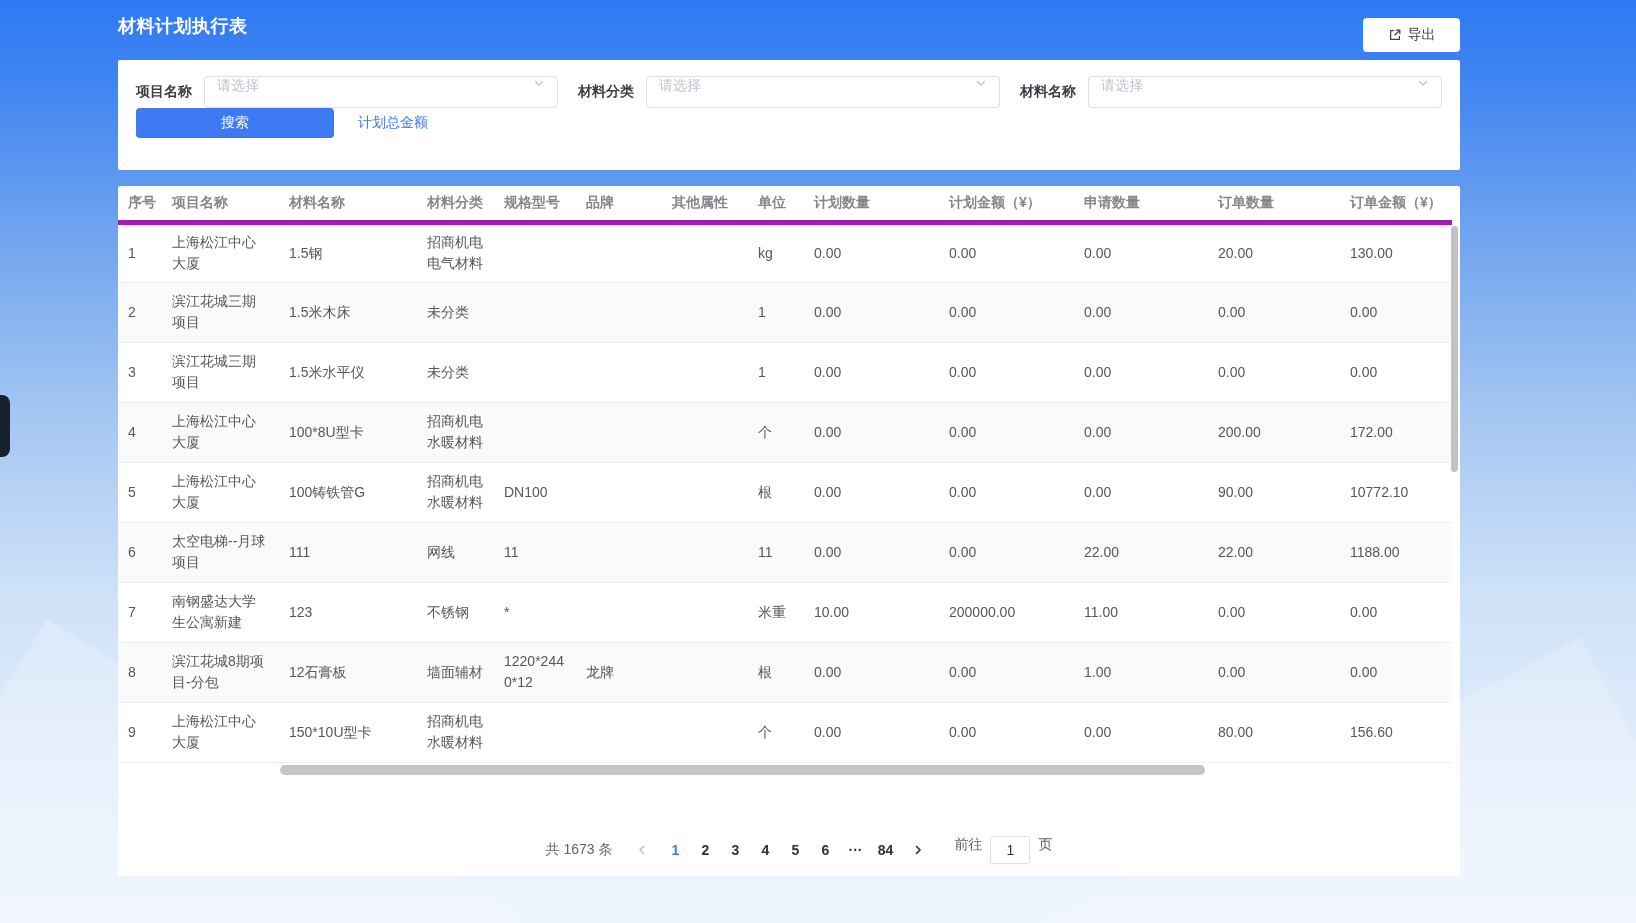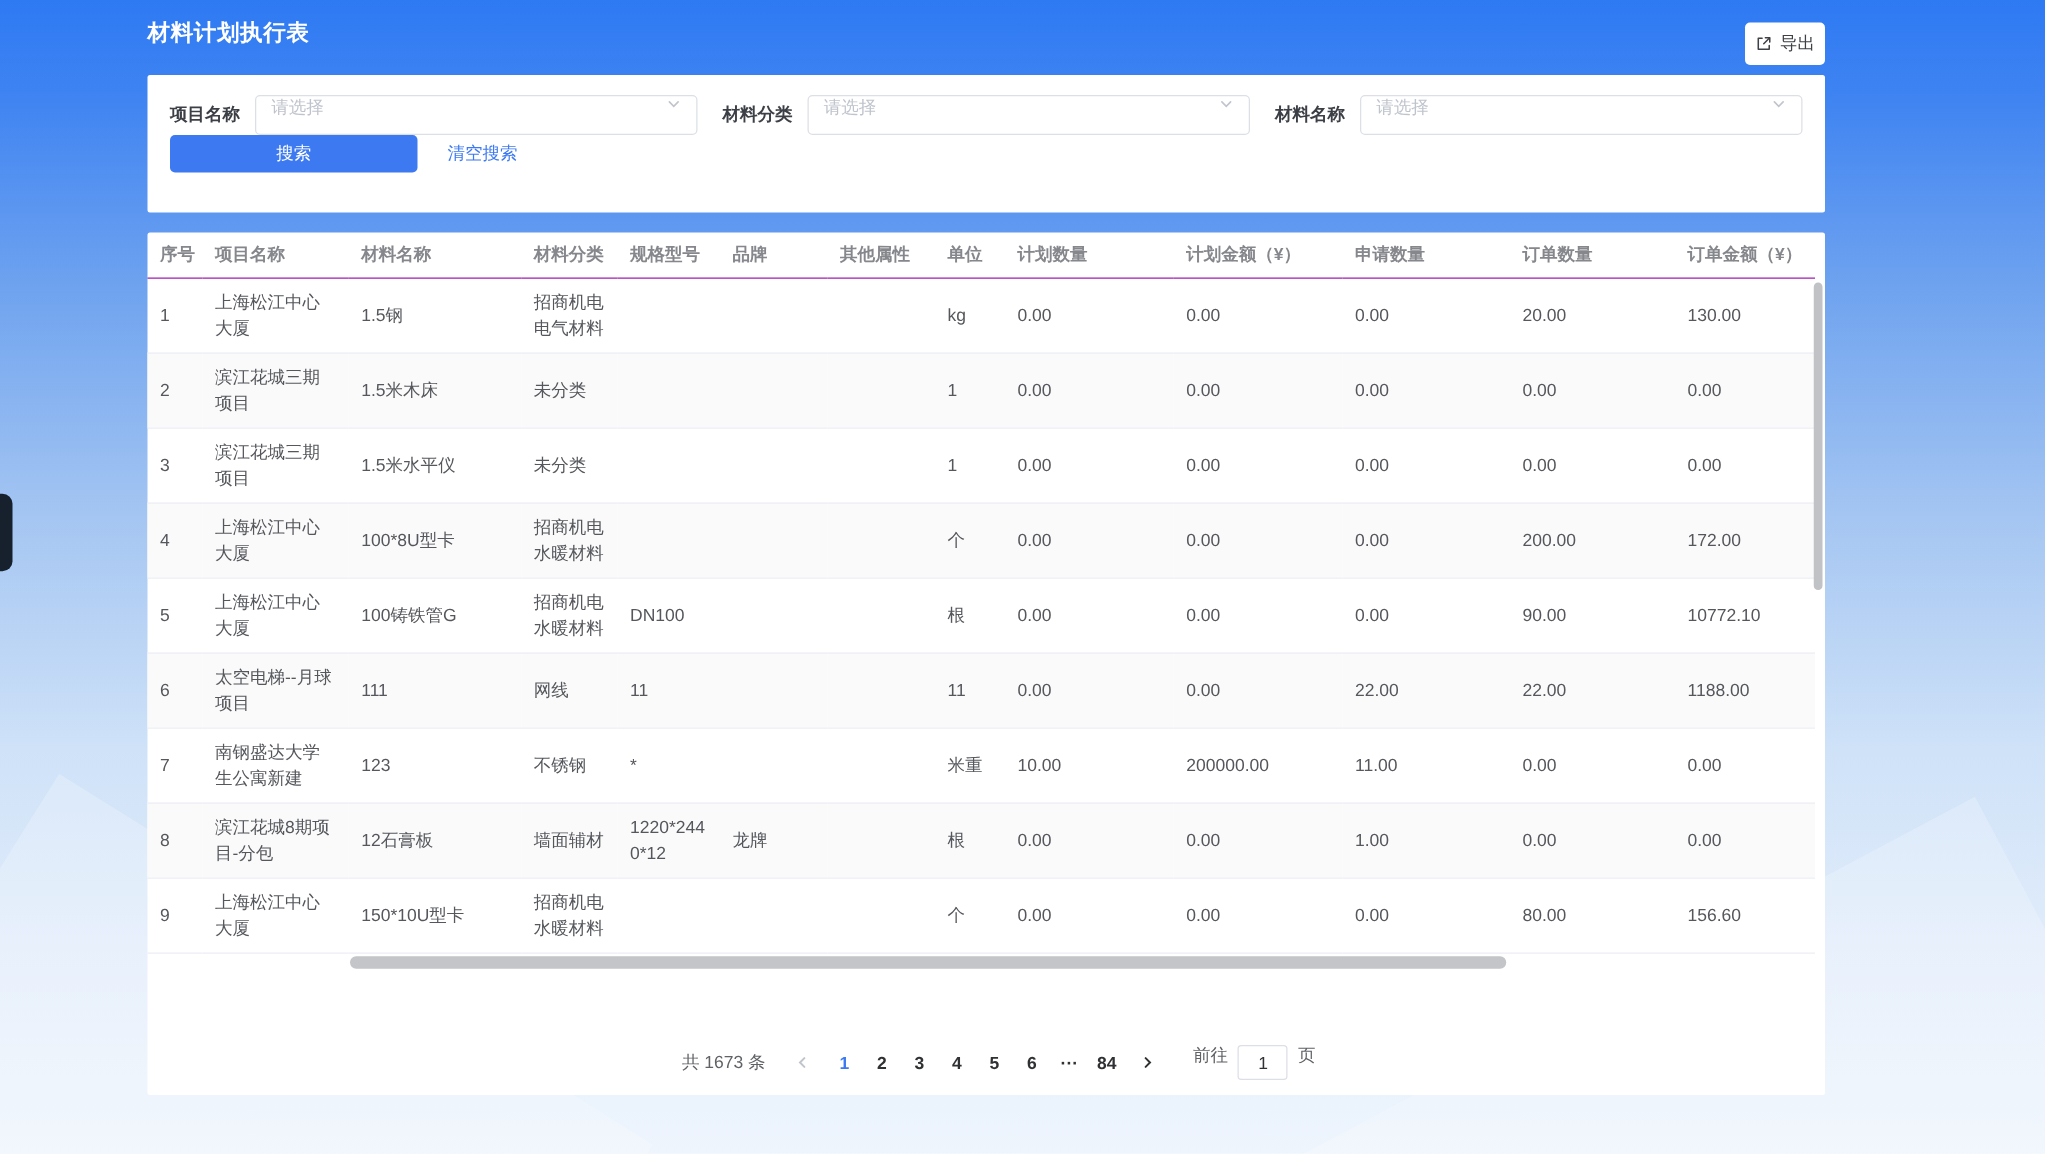--- a/index.html
+++ b/index.html
@@ -10,21 +10,21 @@
     background:linear-gradient(180deg,#2e7af3 0%,#3e83f2 8%,#6fa3ef 25%,#a5c6f2 45%,#cfe2f8 65%,#e4eefb 85%,#eef5fd 100%);
   }
   .bg-shape { position:absolute; background:rgba(255,255,255,0.22); z-index:0; }
   .bg-shape.s1 { bottom:-140px; left:-80px; width:560px; height:320px; transform:rotate(32deg); }
   .bg-shape.s2 { bottom:-180px; right:-60px; width:620px; height:340px; transform:rotate(-28deg); }
 
   
   .topbar { position:absolute; top:0; left:0; width:100%; height:60px; z-index:2; }
   .page-title { position:absolute; left:118px; top:14px; color:#fff; font-size:18px; font-weight:bold; letter-spacing:0.5px; }
   .export-btn {
-    position:absolute; right:176px; top:18px; height:34px; width:64px;
+    position:absolute; right:176px; top:18px; height:34px; width:97px;
     background:#fff; border:none; border-radius:4px; cursor:pointer;
     display:flex; align-items:center; justify-content:center; gap:6px;
     font-size:14px; color:#3f4146; font-family:inherit;
   }
 
   
   .filter-card {
     position:absolute; left:118px; top:60px; width:1342px; height:110px;
     background:#fff; border-radius:2px; z-index:2; padding:16px 18px;
   }
@@ -47,21 +47,21 @@
     font-family:inherit; cursor:pointer;
   }
 
   
   .table-card {
     position:absolute; left:118px; top:186px; width:1342px; height:690px;
     background:#fff; border-radius:2px; z-index:2;
   }
   table { border-collapse:collapse; table-layout:fixed; width:1334px; }
   th, td { text-align:left; padding:6px 10px; font-size:14px; word-break:break-all; vertical-align:middle; }
-  thead th { height:36px; color:#85878c; font-weight:bold; border-bottom:1px solid #a21caf; white-space:nowrap; overflow:hidden; }
+  thead th { height:36px; color:#85878c; font-weight:bold; border-bottom:5px solid #a21caf; white-space:nowrap; overflow:hidden; }
   tbody td { height:60px; color:#55575c; border-bottom:1px solid #ebeef5; line-height:21px; }
   tbody tr.striped { background:#fafafa; }
 
   .vscrollbar {
     position:absolute; right:2px; top:40px; width:7px; height:246px;
     background:#c0c2c6; border-radius:4px; cursor:pointer;
   }
   .hscrollbar {
     position:absolute; left:162px; top:579px; width:925px; height:10px;
     background:#c4c5c8; border-radius:5px; cursor:pointer;
@@ -157,21 +157,21 @@
         <span style="display:flex">
           <svg width="12" height="12" viewBox="0 0 12 12" fill="none" stroke="#c0c4cc" stroke-width="1.3" stroke-linecap="round">
               <path d="M2.5 4.5L6 8l3.5-3.5"></path>
             </svg>
         </span>
       </div>
     </div>
   </div>
   <div class="btn-row">
     <button class="search-btn">搜索</button>
-    <button class="clear-btn">清空搜索</button>
+    <button class="clear-btn">计划总金额</button>
   </div>
 </div>
 
 <div class="table-card">
   <table>
     <colgroup id="colgroup">
         <col style="width: 44px;">
         <col style="width: 117px;">
         <col style="width: 138px;">
         <col style="width: 77px;">

